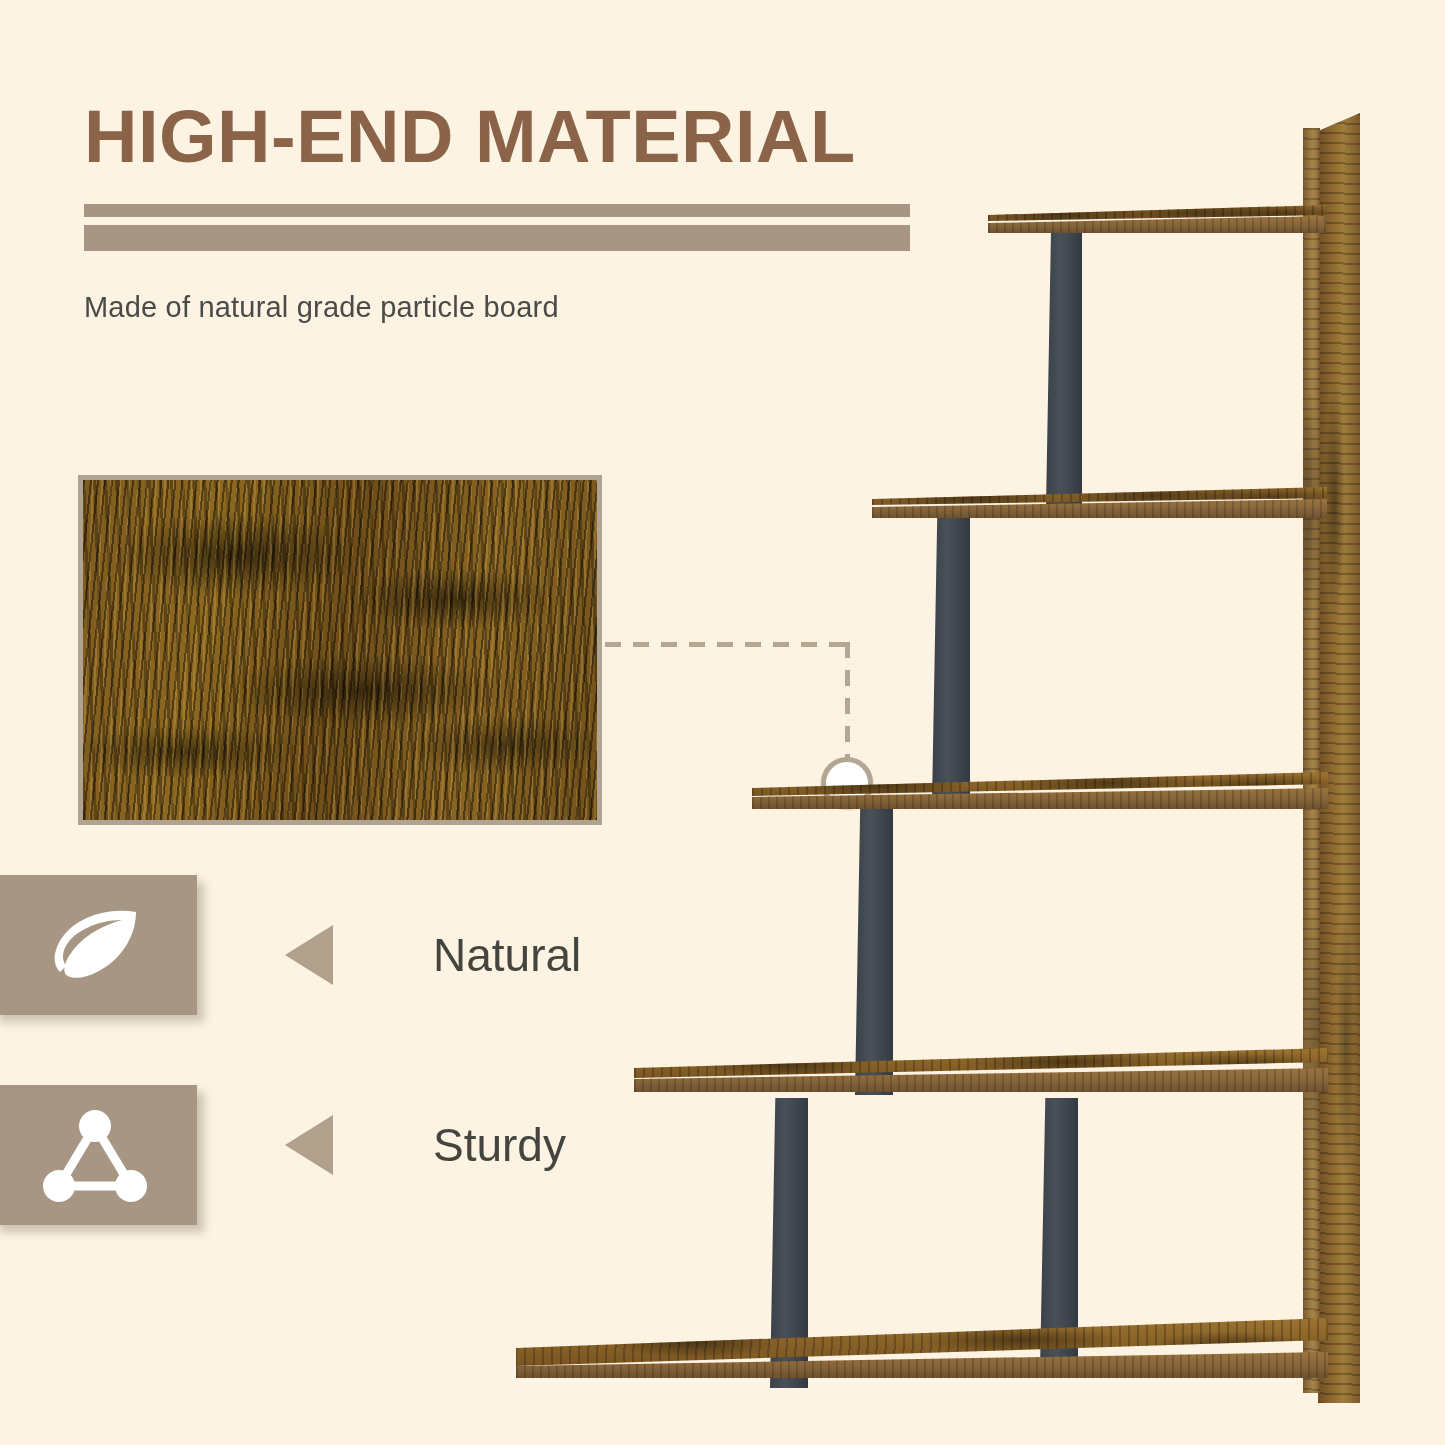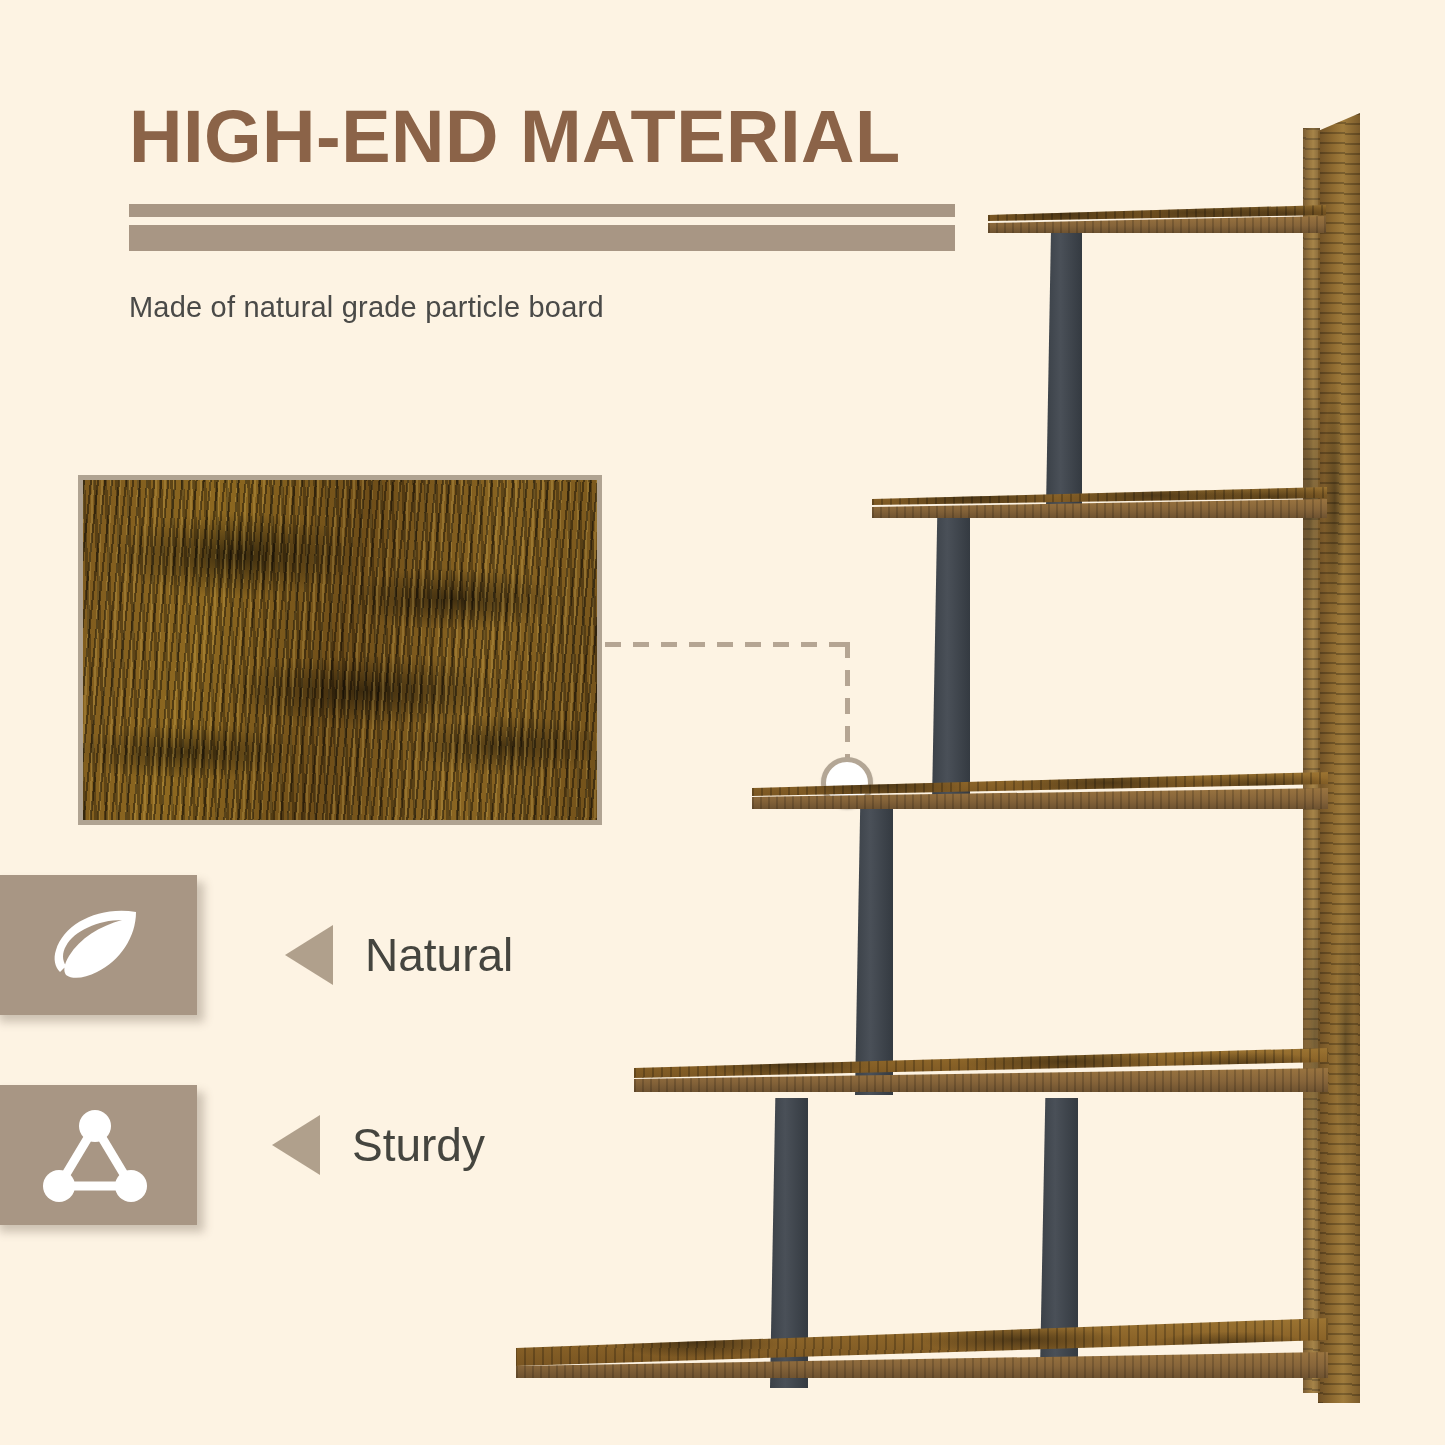--- a/index.html
+++ b/index.html
@@ -5,21 +5,21 @@
   * { margin:0; padding:0; box-sizing:border-box; }
   html,body { width:1445px; height:1445px; }
   body {
     background:#FDF3E3;
     font-family:"Liberation Sans", sans-serif;
     overflow:hidden;
     position:relative;
   }
 
   
-  #header { position:absolute; left:84px; top:100px; width:860px;margin-left:45px; }
+  #header { position:absolute; left:84px; top:100px; width:860px; }
   #title {
     font-size:74px;
     font-weight:bold;
     letter-spacing:0.5px;
     color:#8B6348;
     line-height:1.0;
     white-space:nowrap;
   }
   #rules { margin-top:30px; width:826px; }
   .rule-thin { height:13px; background:#A89684; }
@@ -81,30 +81,30 @@
     width:205px; height:140px;
     background:#A89684;
     box-shadow:7px 7px 9px rgba(80,65,50,0.28);
     display:flex; align-items:center; justify-content:center;
   }
   #badge-natural { top:875px; }
   #badge-sturdy  { top:1085px; }
 
   .feature-row { position:absolute; display:flex; align-items:center; }
   #row-natural { left:285px; top:925px; }
-  #row-sturdy  { left:272px; top:1115px;text-align:right; }
+  #row-sturdy  { left:285px; top:1115px;text-align:right; }
 
   .arrow-left {
     width:0; height:0;
     border-top:30px solid transparent;
     border-bottom:30px solid transparent;
     border-right:48px solid #B0A08C;
   }
   .feature-label {
-    margin-left:32px;
+    margin-left:100px;
     font-size:46px;
     font-weight:300;
     color:#45453F;
     white-space:nowrap;
   }
 
   
   #shelf-unit { position:absolute; left:0; top:0; width:1445px; height:1445px; }
 
   

